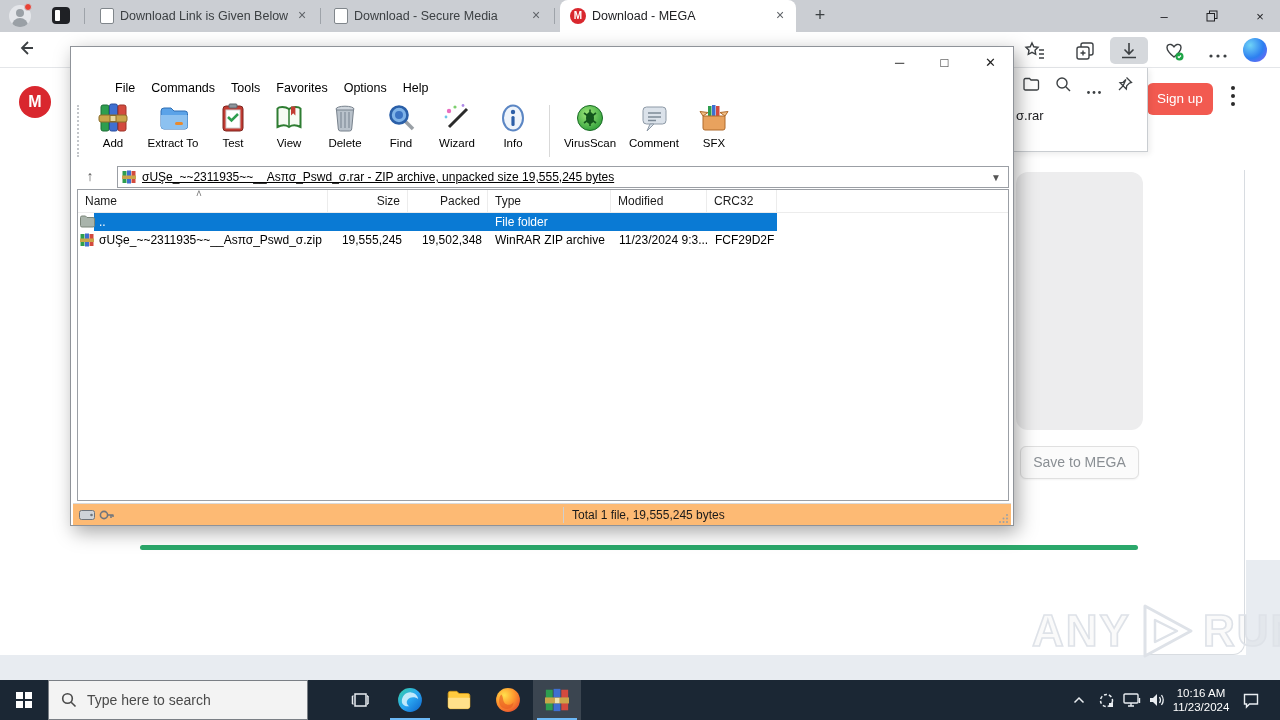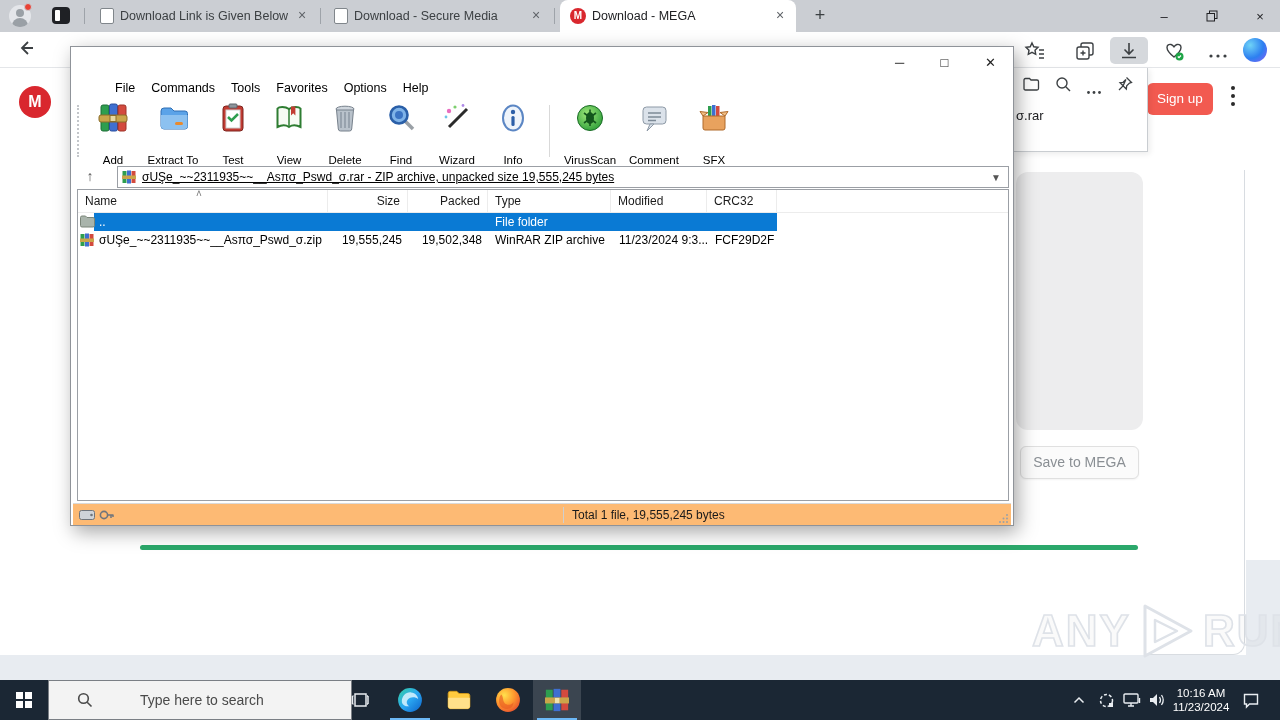--- a/index.html
+++ b/index.html
@@ -53,21 +53,21 @@
   
   .winrar { left:70px; top:46px; width:944px; height:480px; background:#fff; border:1px solid #8f9399; box-shadow:4px 6px 18px rgba(0,0,0,.35); z-index:4; font-size:12px; color:#000; }
   .wr-title { left:0; top:0; width:100%; height:30px; display:flex; align-items:center; padding-left:14px; }
   .wr-title .t { margin-left:6px; font-size:12px; }
   .wr-ctl { top:0; width:45px; height:30px; display:flex; align-items:center; justify-content:center; color:#222; font-size:13px; }
   .wr-menu { left:0; top:30px; width:100%; height:22px; display:flex; align-items:center; padding-left:2px;margin-left:34px; }
   .wr-menu span { padding:2px 8px; font-size:12.5px; }
   .wr-toolbar { left:0; top:52px; width:100%; height:64px; display:flex; align-items:flex-start; padding:2px 0 0 14px; border-left:0; }
   .wr-tbtn { width:56px; text-align:center; padding-top:2px; }
   .wr-tbtn.wide { width:64px; }
-  .wr-tbtn .lab { font-size:11.5px; margin-top:18px; }
+  .wr-tbtn .lab { font-size:11.5px; margin-top:1px; }
   .wr-sep { width:1px; height:52px; background:#d9d9d9; margin:4px 8px 0; }
   .grip { border-left:2px dotted #c3c6ca; height:52px; position:absolute; left:6px; top:6px; }
   .wr-addr { left:6px; top:118px; width:932px; height:24px; display:flex; align-items:center; }
   .upbtn { width:26px; height:22px; text-align:center; line-height:20px; color:#555; font-size:14px; }
   .combo { flex:1; height:22px; border:1px solid #9b9fa5; display:flex; align-items:center; padding:0 4px; margin-left:14px; }
   .combo .txt { margin-left:6px; flex:1; white-space:nowrap; overflow:hidden;text-decoration:underline; }
   .combo .chev { color:#555; font-size:10px; padding:0 3px; }
   .wr-list { left:6px; top:142px; width:932px; height:312px; border:1px solid #9b9fa5; background:#fff; overflow:hidden; }
   .hdr { display:flex; height:23px; border-bottom:1px solid #ececec; position:relative; }
   .hcell { font-size:12px; color:#1a1a1a; padding:4px 7px 0; border-right:1px solid #ececec; }
@@ -81,21 +81,21 @@
 
   
   .wm { left:1032px; top:600px; display:flex; align-items:center; z-index:5; }
   .wm .wtxt { font-size:44px; font-weight:bold; letter-spacing:2px; color:rgba(0,0,0,0.02); -webkit-text-stroke:1.6px #dee2e8; }
 
   
   .taskbar { left:0; top:680px; width:1280px; height:40px; background:#1b2734; z-index:6; }
   .tb-cell { top:0; height:40px; display:flex; align-items:center; justify-content:center; }
   .startgrid { display:grid; grid-template-columns:7px 7px; grid-template-rows:7px 7px; gap:2px; }
   .startgrid i { background:#fff; }
-  .searchbox { left:48px; top:0; width:304px; height:40px; background:#f3f3f3; border:1px solid #7a7f85; display:flex; align-items:center; padding-left:28px;gap:37px; }
+  .searchbox { left:48px; top:0; width:260px; height:40px; background:#f3f3f3; border:1px solid #7a7f85; display:flex; align-items:center; padding-left:12px; }
   .searchbox .ph { color:#4a4a4a; font-size:14px; margin-left:10px; }
   .appcell { width:48px; }
   .appcell.active { background:rgba(255,255,255,.14); }
   .underline { position:absolute; bottom:0; left:4px; width:40px; height:2px; background:#6cb8f6; }
   .trayglyph { color:#e9edf1; }
   .clock { color:#fff; font-size:11.5px; line-height:14px; text-align:center; }
 </style>
 </head>
 <body>
 

